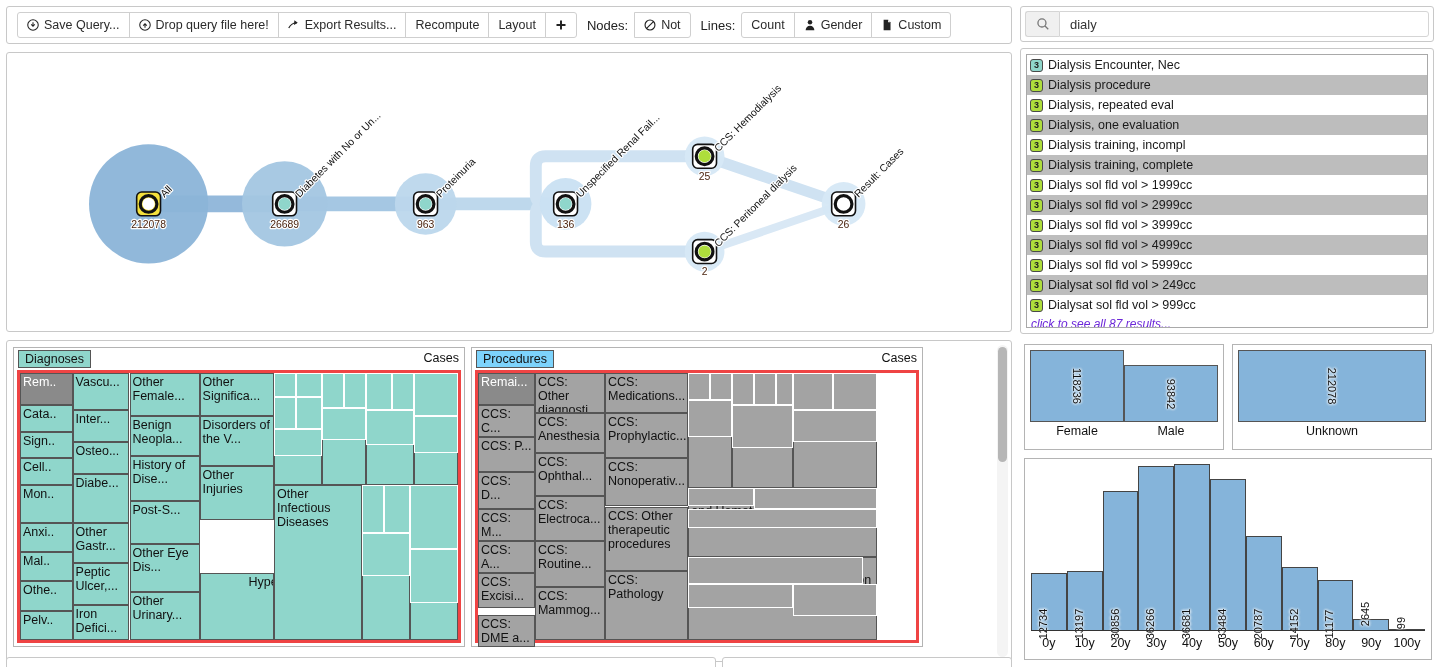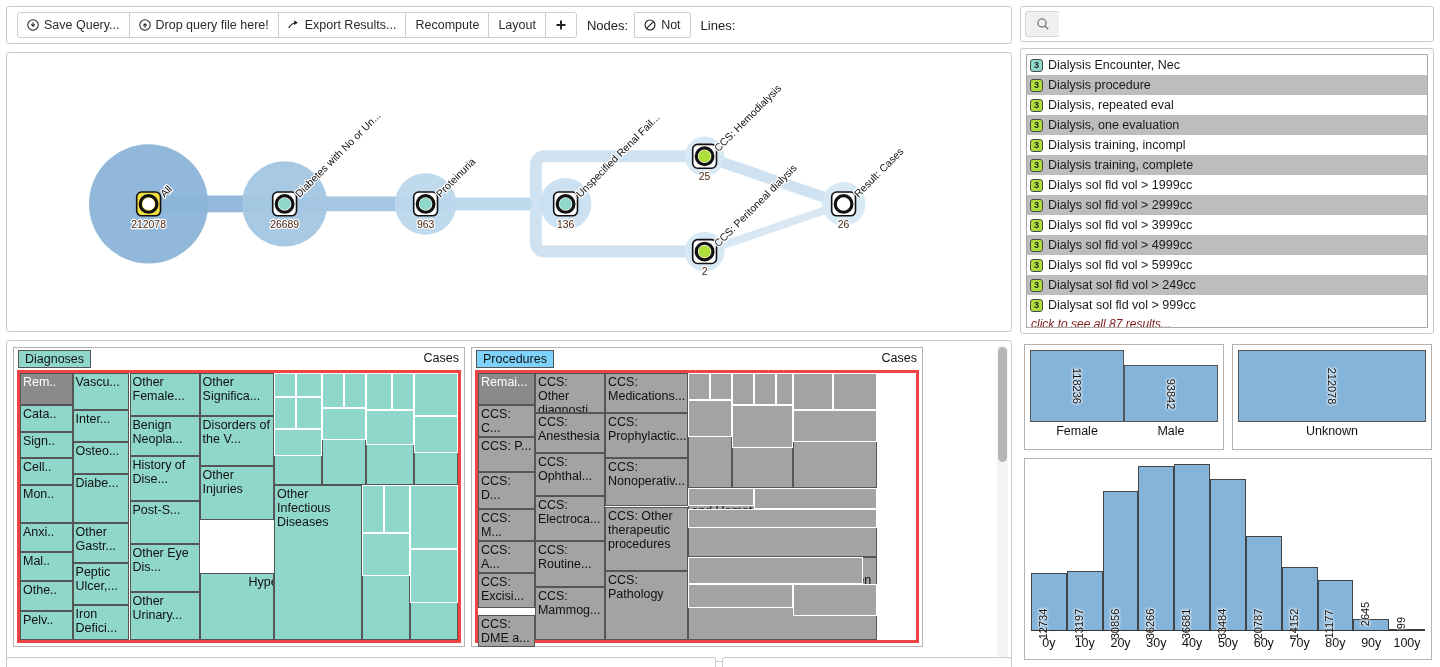--- a/index.html
+++ b/index.html
@@ -98,21 +98,21 @@
   #resultspanel { left:1020px; top:48px; width:414px; height:286px; border:1px solid #c8c8c8; background:#fff; position:absolute; border-radius:3px;}
   .results { position:absolute; left:5px; right:5px; top:5px; bottom:5px;
              border:1px solid #a9a9a9; background:#fff; overflow:hidden; }
   .rrow { display:flex; align-items:center; height:20px; padding-left:3px; gap:5px; cursor:pointer;}
   .rrow.alt { background:#bdbdbd; }
   .badge { width:13px; height:13px; flex:0 0 auto; border:1px solid #4a4a4a; border-radius:3px;
            font-size:9px; line-height:11px; text-align:center; color:#222; font-weight:bold; }
   .badge.d { background:#8fd6cb; }
   .badge.p { background:#aede3c; }
   .rtext { font-size:12.5px; color:#1a1a1a; white-space:nowrap; }
-  .rmore { font-size:12px; color:#7f1d1d; font-style:italic; padding:2px 0 0 4px; }
+  .rmore { font-size:12px; color:#6d28d9; font-style:italic; padding:2px 0 0 4px; }
 
   
   #gender1 { left:1024px; top:344px; width:200px; height:106px; border:1px solid #b4b4b4; background:#fff; position:absolute;}
   #gender2 { left:1232px; top:344px; width:200px; height:106px; border:1px solid #b4b4b4; background:#fff; position:absolute;}
   .gchart { position:absolute; left:5px; right:5px; top:5px; bottom:5px; }
   .gbars { position:absolute; left:0; right:0; top:0; bottom:22px; display:flex; align-items:flex-end; }
   .gbar { position:relative; border:1px solid #555; background:#85b4da; }
   .gval { position:absolute; left:50%; top:50%;
           transform: translate(-50%,-50%) rotate(90deg);
           font-size:11px; color:#111; white-space:nowrap;
@@ -190,20 +190,43 @@
             <svg viewBox="0 0 16 16" width="12" height="12">
                 <circle cx="8" cy="8" r="6.6" fill="none" stroke="#222" stroke-width="1.5"></circle>
                 <path d="M3.4 12.6L12.6 3.4" stroke="#222" stroke-width="1.5"></path>
               </svg>
           </span>
           <span>Not</span>
         </button>
       </div>
 
       <span class="tb-label">Lines:</span>
+      <div class="btn-group">
+        <button class="tbtn">
+          <span>Count</span>
+        </button>
+        <button class="tbtn">
+          <span class="ico">
+            <svg viewBox="0 0 16 16" width="12" height="12">
+                <circle cx="8" cy="4.2" r="3" fill="#222"></circle>
+                <path d="M2.2 15c0-3.6 2.6-6 5.8-6s5.8 2.4 5.8 6z" fill="#222"></path>
+              </svg>
+          </span>
+          <span>Gender</span>
+        </button>
+        <button class="tbtn">
+          <span class="ico">
+            <svg viewBox="0 0 16 16" width="12" height="12">
+                <path d="M3.5 1h6l3.2 3.2V15h-9.2z" fill="#222"></path>
+                <path d="M9.5 1v3.4h3.2" fill="#fff"></path>
+              </svg>
+          </span>
+          <span>Custom</span>
+        </button>
+      </div>
     </div>
   </div>
 
   <div class="panel" id="graph">
     <svg viewBox="0 0 1006 280">
       <defs>
         <g id="nodeStart">
           <rect x="-12" y="-12" width="24" height="24" rx="5" fill="#f5e13c" stroke="#111" stroke-width="1.6"></rect>
           <circle cx="0" cy="0" r="8.4" fill="none" stroke="#111" stroke-width="3.2"></circle>
           <circle cx="0" cy="0" r="6.2" fill="#ffffff"></circle>
@@ -403,20 +426,21 @@
   <div class="panel" id="bot-right"></div>
 
   <div id="searchpanel">
     <div class="searchrow">
       <div class="sicon">
         <svg viewBox="0 0 16 16" width="14" height="14">
             <circle cx="6.8" cy="6.8" r="4.6" fill="none" stroke="#777" stroke-width="1.5"></circle>
             <path d="M10.3 10.3L14 14" stroke="#777" stroke-width="1.5"></path>
           </svg>
       </div>
+      <input class="sinput" type="text" value="dialy" placeholder="Search" style="">
     </div>
   </div>
 
   <div id="resultspanel">
     <div class="results" id="results-list">
         <div class="rrow">
           <span class="badge d">3</span>
           <span class="rtext">Dialysis Encounter, Nec</span>
         </div>
         <div class="rrow alt">

